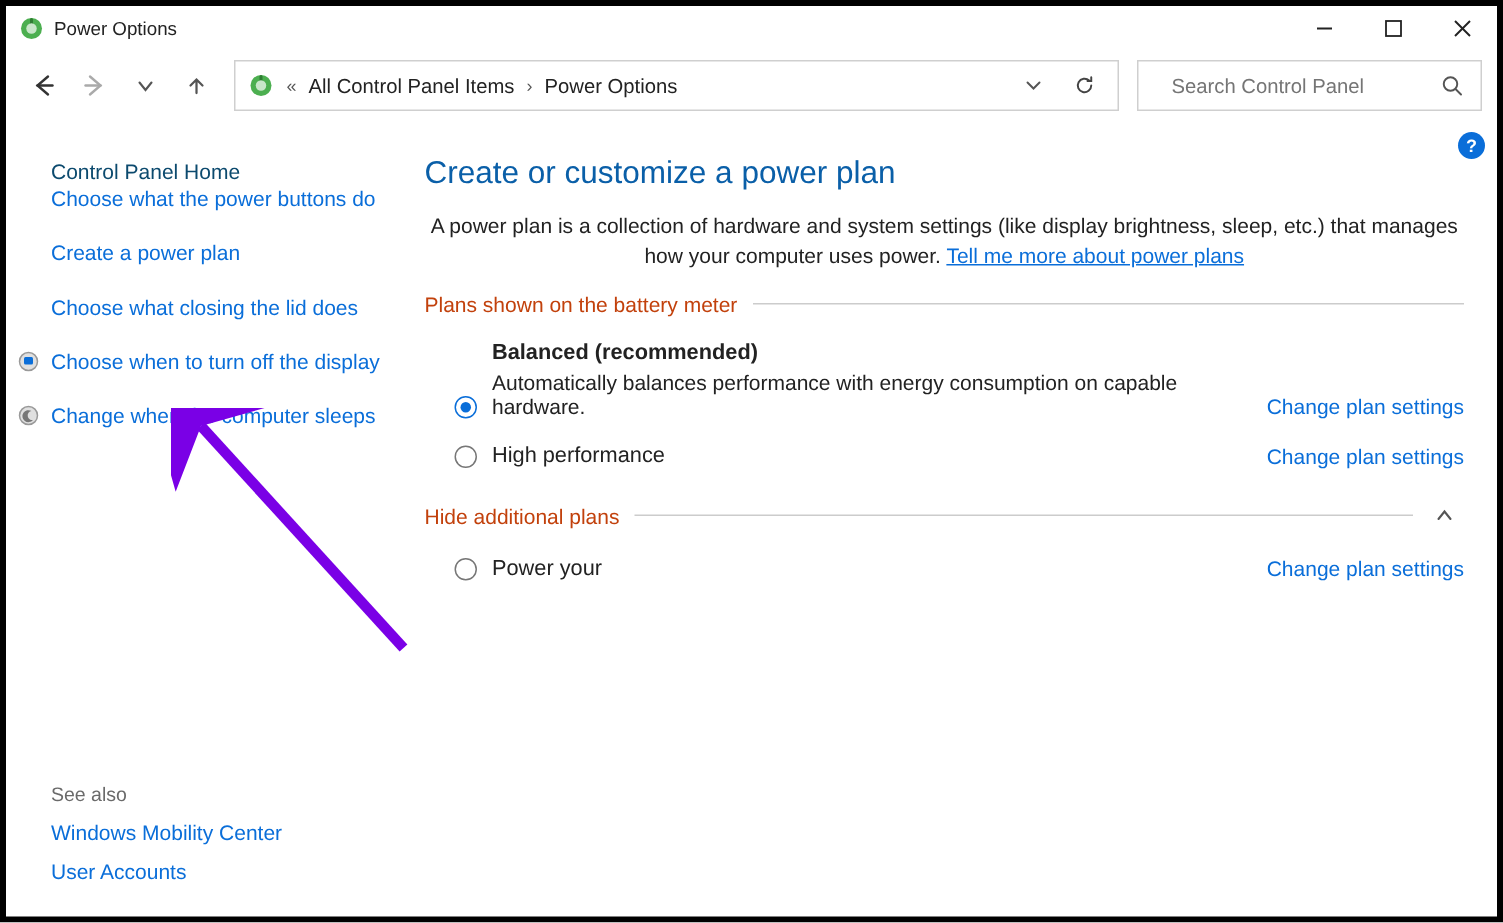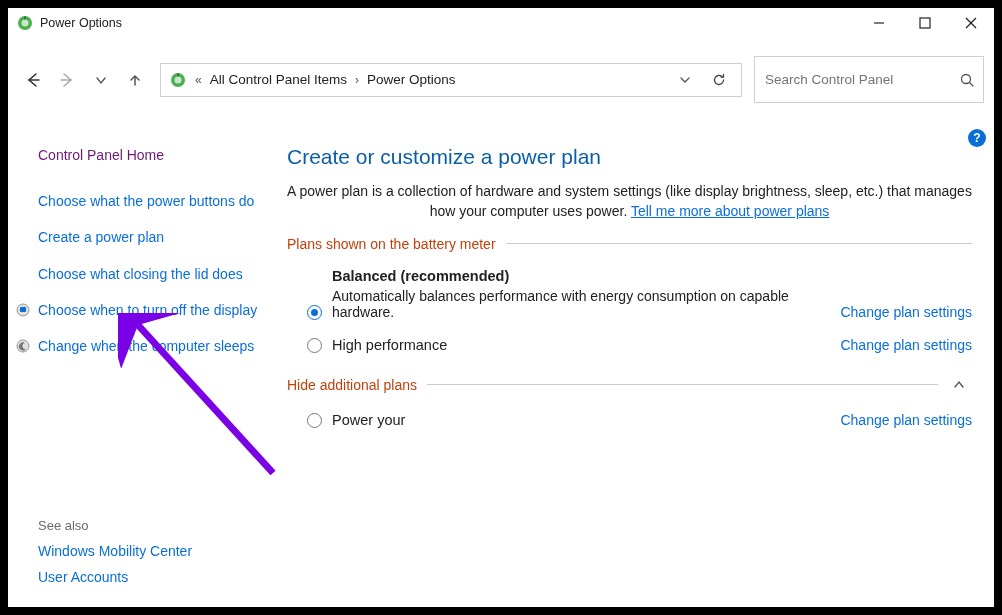--- a/index.html
+++ b/index.html
@@ -1,19 +1,19 @@
 <!DOCTYPE html>
 <html><head>
 <meta charset="utf-8">
 <style>
   * { box-sizing: border-box; }
   html, body { margin: 0; padding: 0; font-family: "Segoe UI", Arial, sans-serif; font-size: 14px; color: #222; }
   .window {
-    width: 1002px; height: 615px; border: 8px solid #000000; background: #fff; position: relative;
-    display: flex; flex-direction: column; overflow: hidden; gap: 12px;
+    width: 1002px; height: 615px; border: 4px solid #000000; background: #fff; position: relative;
+    display: flex; flex-direction: column; overflow: hidden;
   }
   
   .titlebar {
     height: 30px; display: flex; align-items: center; padding: 0 0 0 8px; position: relative;
   }
   .titlebar .app-icon { width: 18px; height: 18px; margin-right: 6px; }
   .titlebar .title { font-size: 12.5px; color: #222; }
   .titlebar .controls { position: absolute; right: 0; top: 0; display: flex; }
   .titlebar .controls .ctl {
     width: 46px; height: 30px; display: flex; align-items: center; justify-content: center;
@@ -35,42 +35,42 @@
   }
   .addressbar .addr-icon { width:18px; height:18px; }
   .addressbar .bc { font-size: 13.5px; color:#222; cursor:pointer; white-space:nowrap; }
   .addressbar .chev { font-size: 12px; color:#555; padding:0 2px; }
   .addressbar .laquo { font-size: 12px; color:#555; padding:0 2px; cursor:pointer;}
   .addressbar .spacer { flex:1; }
   .addressbar .drop-btn, .addressbar .refresh-btn {
     width:28px; height:28px; display:flex; align-items:center; justify-content:center; cursor:pointer;
   }
   .searchbox {
-    width: 230px; height: 47px; border: 1px solid #cfcfcf; margin-left: 8px;
-    display: flex; align-items: center; padding: 0 8px;
+    width: 230px; height: 34px; border: 1px solid #cfcfcf; margin-left: 8px;
+    display: flex; align-items: center; padding: 0 20px;
   }
   .searchbox input {
     flex:1; border:none; outline:none; font-size:13.5px; color:#666; background:transparent;
   }
   .searchbox .search-icon { width:16px; height:16px; color:#555; cursor:pointer;}
   
   .body {
     flex:1; display:flex; position:relative; overflow:hidden;
   }
   .help-badge {
     position:absolute; right:8px; top:6px; width:18px; height:18px; border-radius:50%;
     background:#0a6ed9; color:#fff; font-size:12px; font-weight:bold;
     display:flex; align-items:center; justify-content:center; cursor:pointer;
   }
   
   .sidebar {
     width: 265px; padding: 24px 15px 12px 30px; display:flex; flex-direction:column;
     font-size: 14px;
   }
-  .sidebar .home { color:#701a75; margin-bottom: 28px; cursor:pointer; }
+  .sidebar .home { color:#0c4a6e; cursor:pointer; }
   .sidebar .task { color:#0a6ed9; margin-bottom: 16px; cursor:pointer; line-height:1.45; position:relative; }
   .sidebar .task .bullet {
     position:absolute; left:-22px; top:2px; width:14px; height:14px;
   }
   .sidebar .see-also { color:#6a6a6a; font-size:13px; margin-top:auto; margin-bottom:10px;}
   .sidebar .related { color:#0a6ed9; margin-bottom: 10px; cursor:pointer;}
   
   .main {
     flex:1; padding: 22px 22px 10px 14px; overflow:auto;
   }

